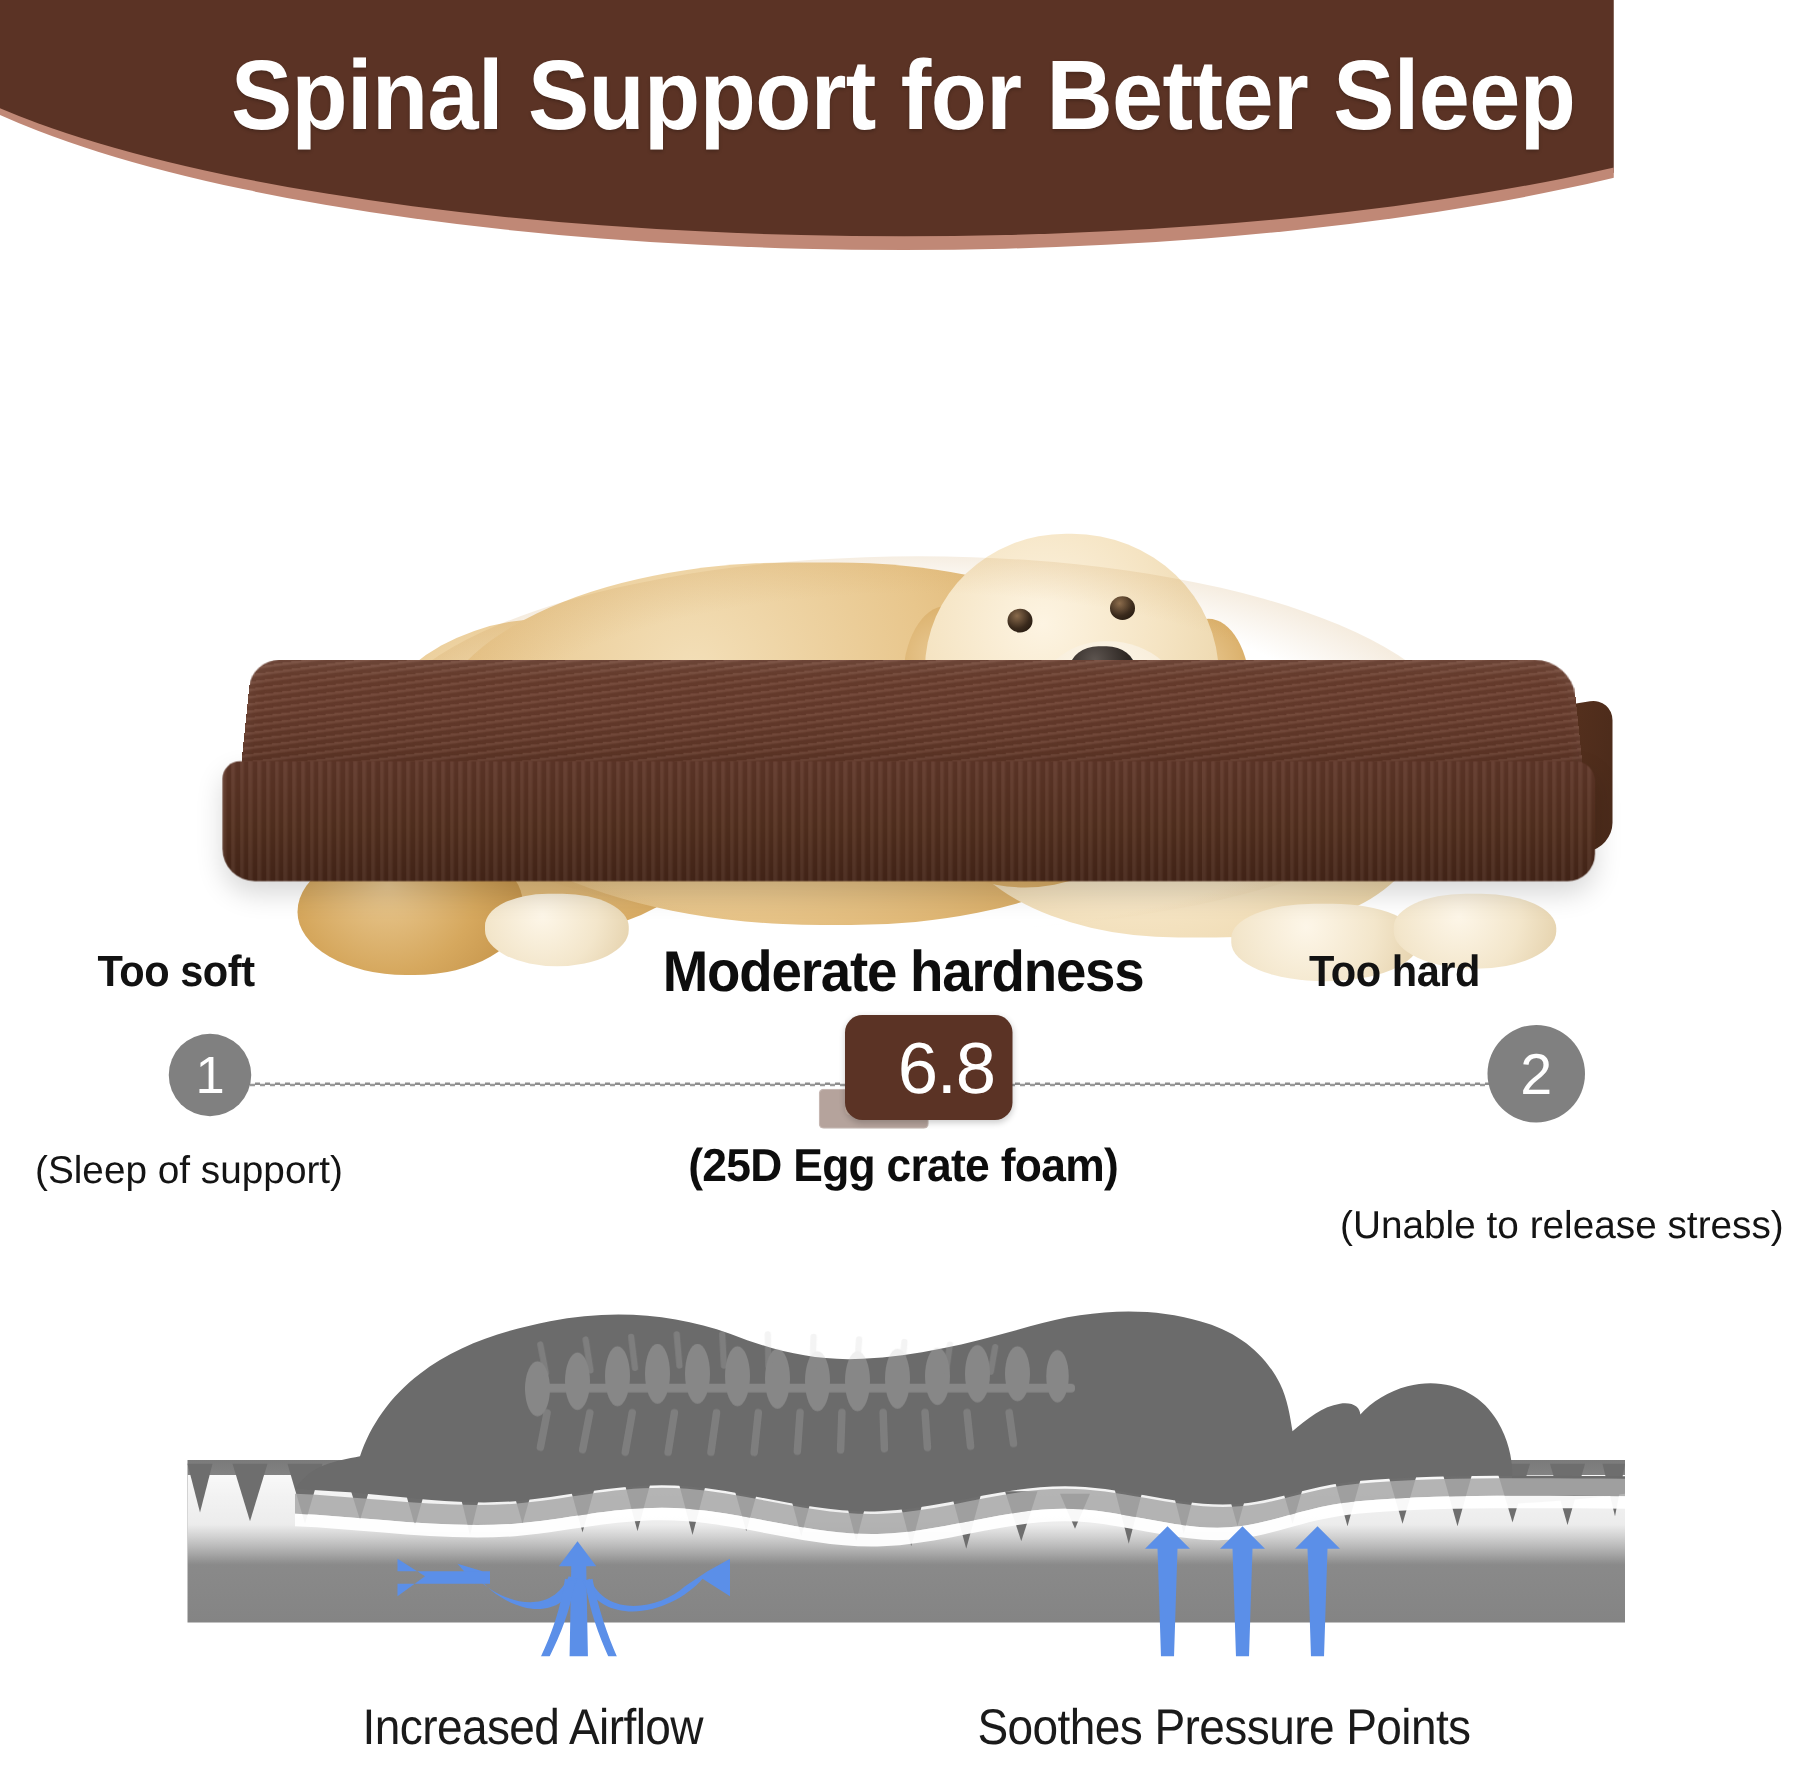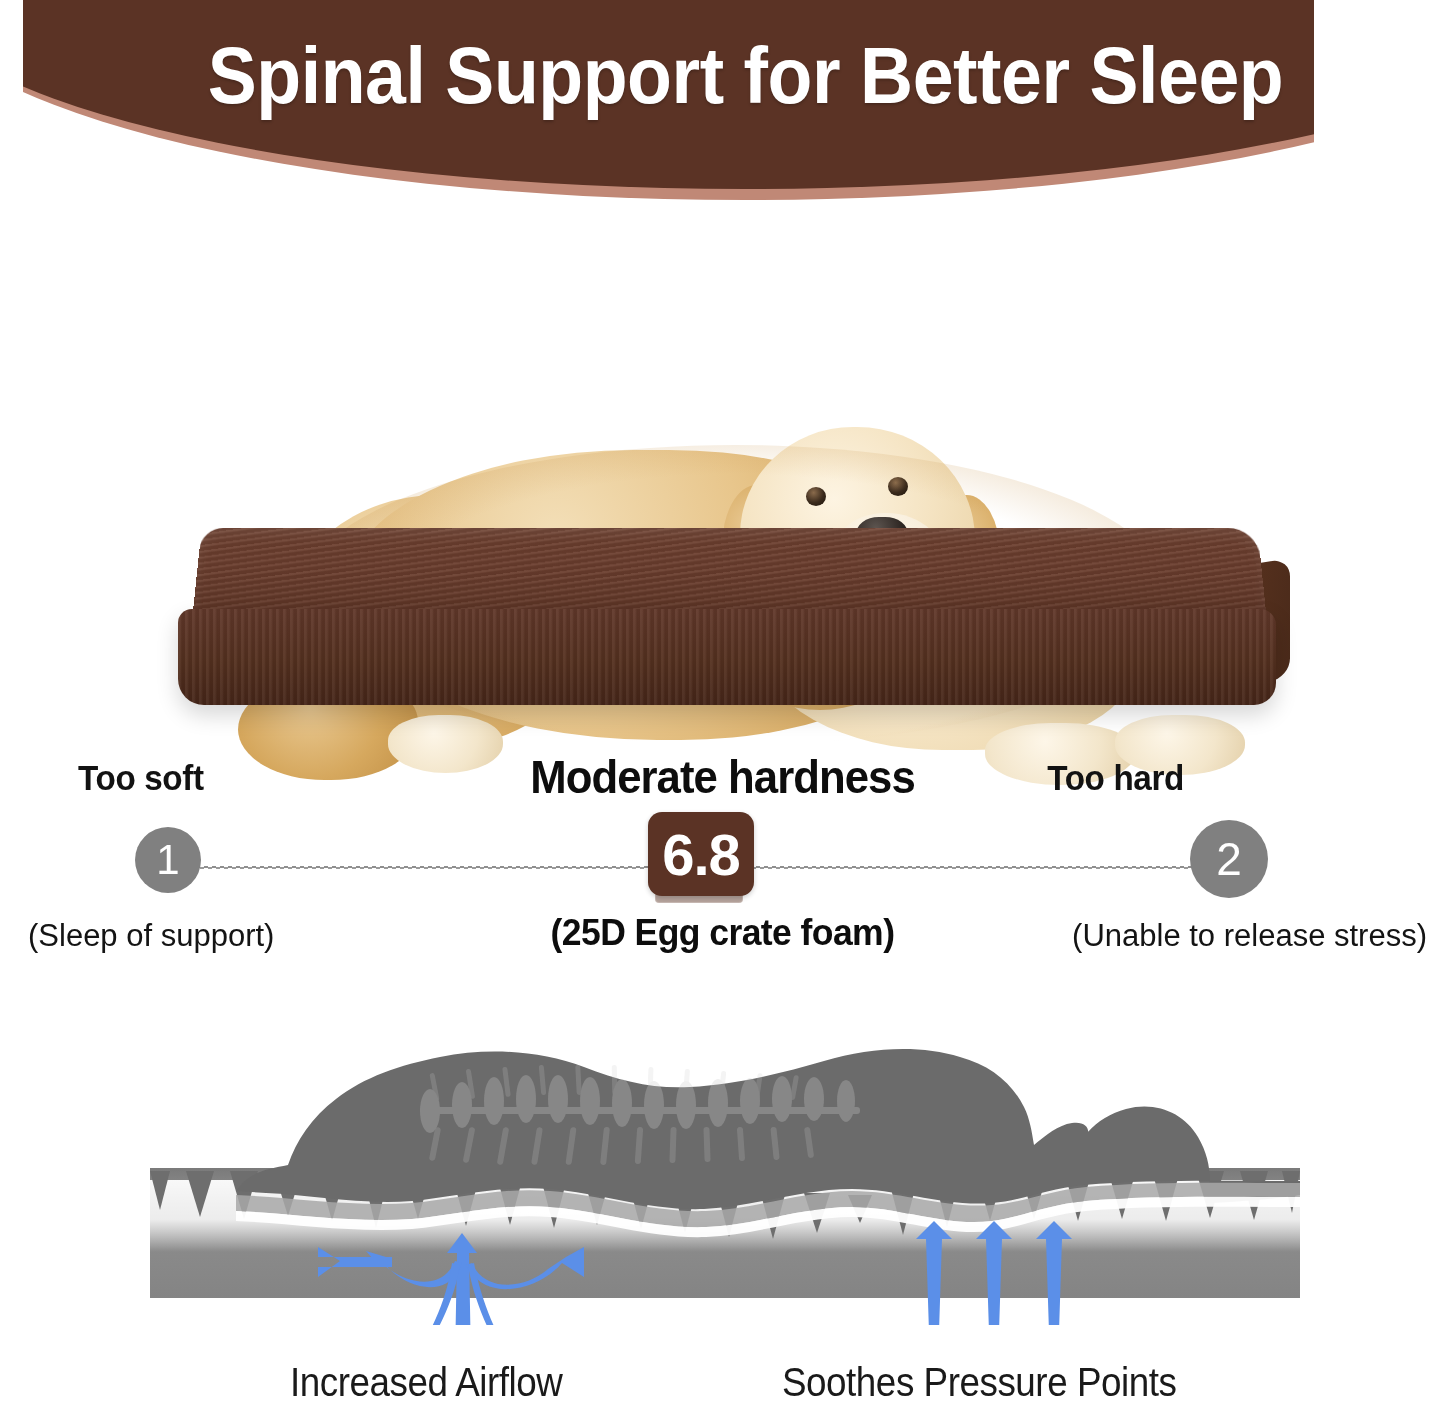--- a/index.html
+++ b/index.html
@@ -3,21 +3,21 @@
 <meta charset="utf-8">
 <style>
   html,body{margin:0;padding:0;background:#fff;}
   body{
     width:1445px;height:1418px;position:relative;overflow:hidden;
     font-family:"Liberation Sans","DejaVu Sans",sans-serif;
     -webkit-font-smoothing:antialiased;
   }
 
   
-  .banner-wrap{position:absolute;left:0;top:0;width:1291px;height:215px;overflow:hidden;margin-left:23px;}
+  .banner-wrap{position:absolute;left:0;top:0;width:1291px;height:215px;overflow:hidden;}
   .banner-shape{
     position:absolute;left:-110px;top:-420px;width:1665px;height:620px;
     background:#5b3325;
     border-radius:0 0 52% 52% / 0 0 36% 36%;
     border-bottom:11px solid #c08876;
     box-sizing:border-box;
   }
   .banner-title{
     position:absolute;left:0;top:36px;width:1445px;text-align:center;
     color:#ffffff;font-size:79px;line-height:1;font-weight:bold;
@@ -151,32 +151,33 @@
 
   .dot{
     position:absolute;border-radius:50%;background:#808080;
     display:flex;align-items:center;justify-content:center;
     color:#fff;font-weight:500;line-height:1;
   }
   .dot.one{left:135px;top:827px;width:66px;height:66px;font-size:42px;}
   .dot.ten{left:1190px;top:820px;width:78px;height:78px;font-size:46px;}
 
   .badge{
-    position:absolute;left:648px;top:812px;width:106px;height:84px;
+    position:absolute;left:676px;top:812px;width:106px;height:84px;
     background:#5b3325;border-radius:14px;
     display:flex;align-items:center;justify-content:center;
-    color:#fff;font-size:58px;font-weight:bold;letter-spacing:-1px;
+    color:#fff;font-size:58px;font-weight:normal;letter-spacing:-1px;
     box-shadow:0 2px 5px rgba(0,0,0,.2);
+    padding-left:28px;
   }
 
   .sub-left{position:absolute;left:28px;top:918px;font-size:31px;color:#141414;}
   .sub-mid{position:absolute;left:0;top:912px;width:1445px;text-align:center;
            font-size:37px;font-weight:bold;color:#0d0d0d;letter-spacing:-.6px;
            transform:scaleX(.96);}
-  .sub-right{position:absolute;right:18px;top:918px;font-size:31px;color:#141414;}
+  .sub-right{position:absolute;right:18px;top:962px;font-size:31px;color:#141414;}
 
   
   .diagram{position:absolute;left:0;top:995px;width:1445px;height:330px;}
   .diagram svg{display:block;}
 
   
   .cap{position:absolute;font-size:40px;color:#1a1a1a;letter-spacing:-.5px;
        transform:scaleX(.92);white-space:nowrap;}
   .cap.air{left:290px;top:1360px;transform-origin:left;}
   .cap.press{left:782px;top:1360px;transform-origin:left;}

